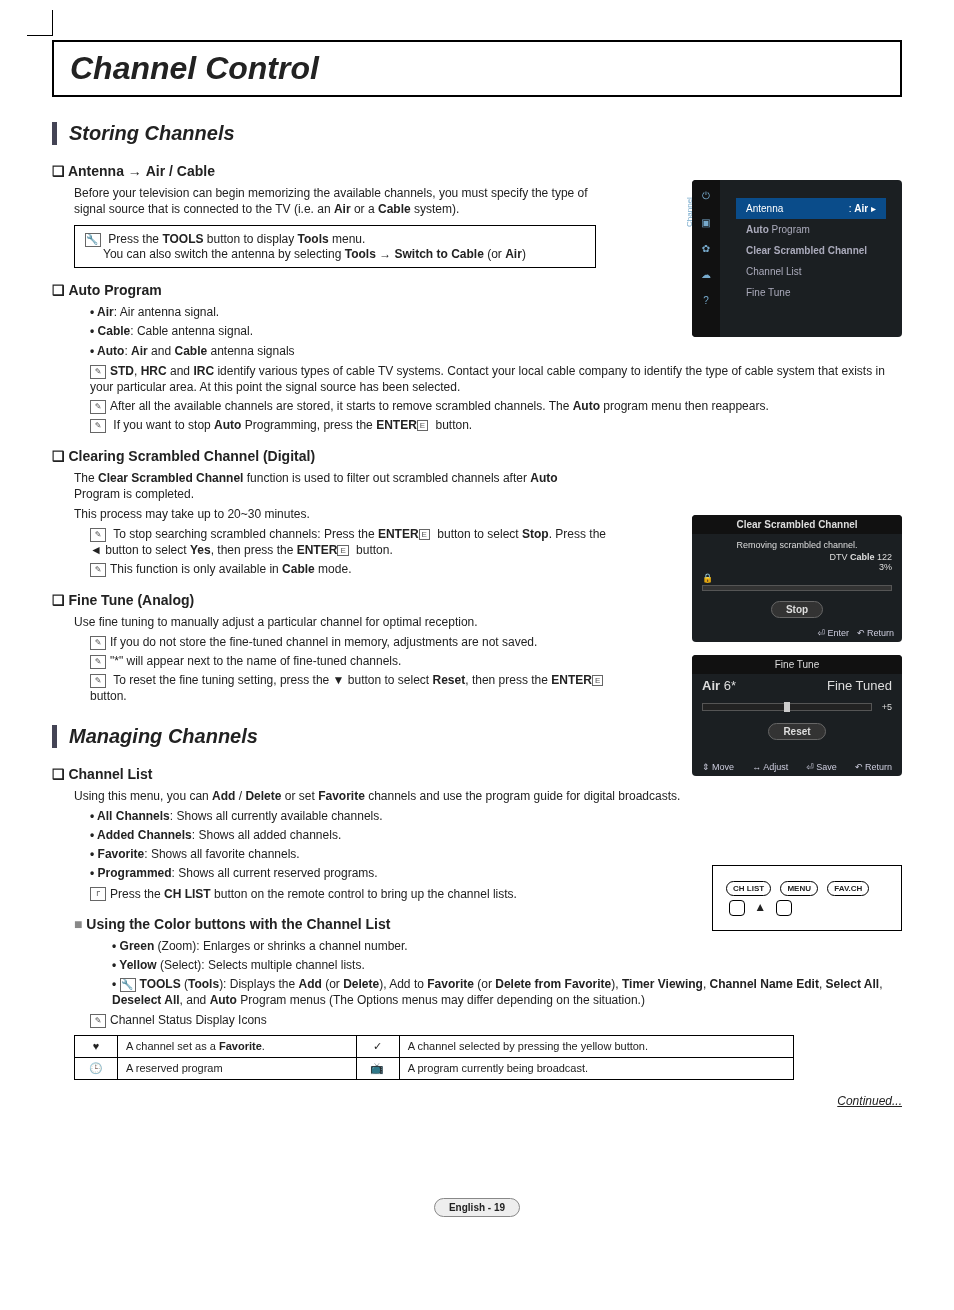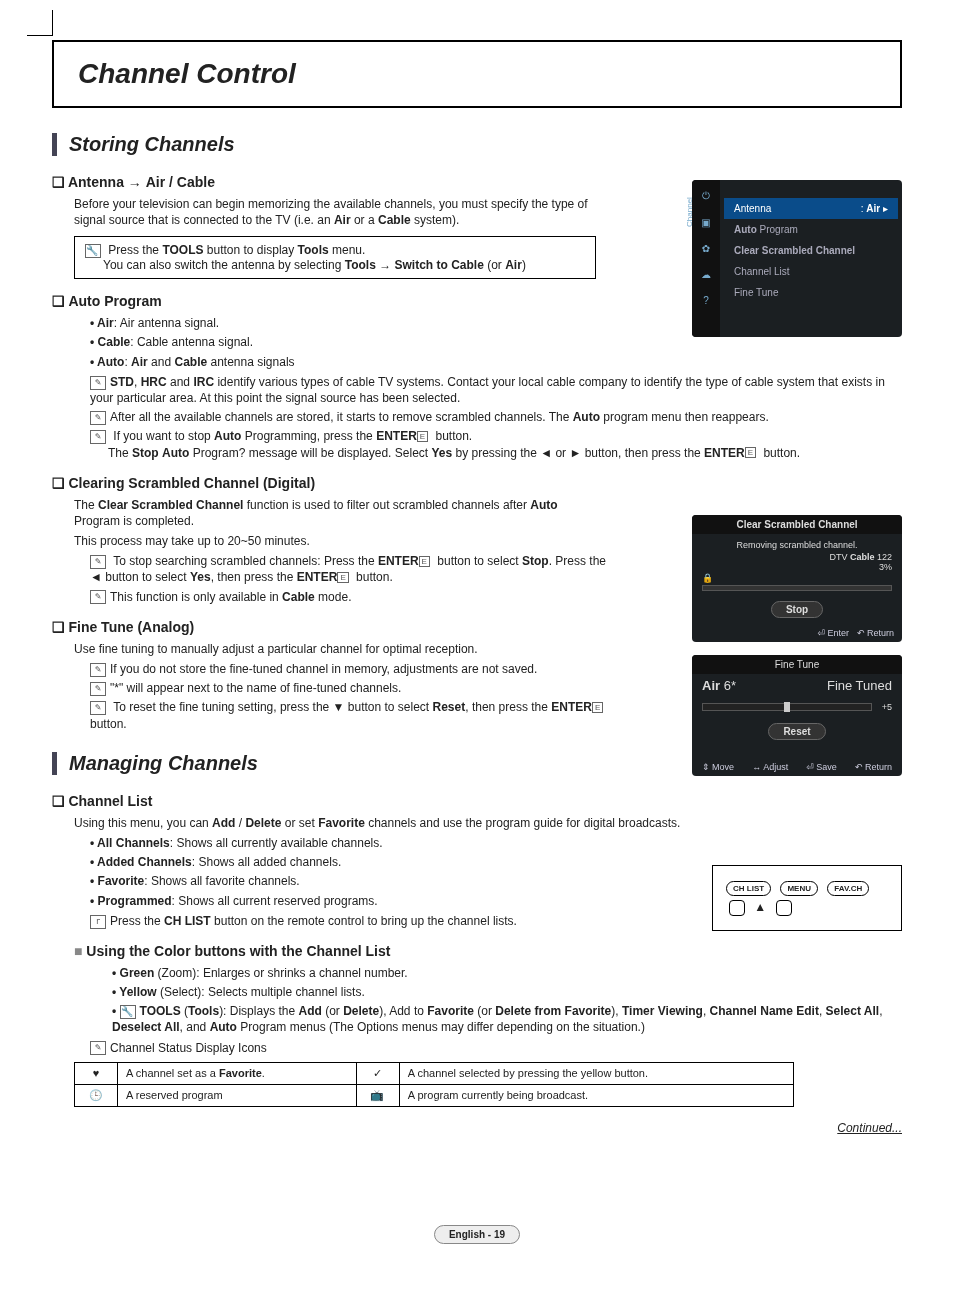--- a/index.html
+++ b/index.html
@@ -1,21 +1,21 @@
 <!DOCTYPE html>
 <html><head>
 <meta charset="utf-8">
 <style>
 body { font-family: Arial, Helvetica, sans-serif; font-size:12px; color:#222;
        margin:0; background:#fff; }
 .page { width:850px; margin:40px auto 20px; position:relative; }
 .crop-tl,.crop-bl-l{ position:absolute; }
 .crop-tl{ top:-30px; left:-25px; width:25px; height:25px; border-right:1px solid #000; border-bottom:1px solid #000;}
 .title-box { border:2px solid #000; padding:8px 16px; margin-bottom:25px;}
-.title-box h1 { margin:8px; font-size:28px; font-weight:bold; font-style:italic;}
+.title-box h1 { margin:0; font-size:32px; font-weight:bold; font-style:italic;}
 .section-h { border-left:5px solid #445; padding-left:12px; font-size:20px;
              font-weight:bold; font-style:italic; margin:20px 0 18px;}
 .sub-h { font-weight:bold; font-size:14px; margin:14px 0 6px;}
 .sub-h.sq::before{content:"❑ ";}
 .sub-h.bsq::before{content:"■ "; color:#888;}
 ul.plain{list-style:none; padding-left:22px; margin:4px 16px;}
 ul.plain>li{margin:3px 0; line-height:1.35;}
 .dot>li::before{content:"• "; font-weight:bold;}
 .body-p{margin:4px 0 4px 22px; line-height:1.35;}
 .tool-box{border:1px solid #000; margin:8px 0 6px 22px; padding:6px 10px; position:relative; max-width:500px;}
@@ -25,21 +25,21 @@
 .ic.note::after{content:"✎"; font-style:normal;}
 .ic.rem::after{content:"r"; font-family:monospace;}
 .ic.enter{border:none;width:auto;height:auto;}
 .ic.enter::after{content:"E"; border:1px solid #666; padding:0 2px;}
 
 .osd-col{position:absolute; right:0; width:210px;}
 .osd{background:#1b1f22; color:#ddd; border-radius:4px; overflow:hidden; font-size:10px; margin-bottom:18px;}
 .osd .menu{display:flex;}
 .osd .side{width:28px; background:#111; display:flex; flex-direction:column; align-items:center; padding-top:8px; gap:10px;}
 .osd .side span{width:16px;height:16px;display:flex;align-items:center;justify-content:center;color:#7ac;}
-.osd .items{flex:1; padding:4px 4px;}
+.osd .items{flex:1; padding:4px 16px;}
 .osd .items div{padding:5px 10px; color:#aab;}
 .osd .items div.sel{background:#0a4c8a; color:#fff; display:flex; justify-content:space-between;}
 .osd-title{background:#111;text-align:center;padding:4px 0;font-size:10px;color:#ddd;}
 .osd .bar{height:6px;background:#222;border:1px solid #555;margin:6px 10px;position:relative;}
 .osd .bar .thumb{position:absolute;top:-2px;left:48%;width:6px;height:10px;background:#ccc;}
 .osd .pill{background:#333;border:1px solid #666;border-radius:10px;padding:2px 14px;display:inline-block;color:#ddd;}
 .osd .legend{display:flex; justify-content:flex-end; gap:8px; padding:4px 8px; font-size:9px;color:#ccd;}
 .osd .legend span::before{content:"";}
 
 .remote{border:1px solid #000; padding:10px; text-align:left;}
@@ -110,21 +110,20 @@
 <ul class="plain dot">
   <li><b>Air</b>: Air antenna signal.</li>
   <li><b>Cable</b>: Cable antenna signal.</li>
   <li><b>Auto</b>: <b>Air</b> and <b>Cable</b> antenna signals</li>
 </ul>
 <ul class="plain">
   <li><span class="ic note"></span><span><b>STD</b>, <b>HRC</b> and <b>IRC</b> identify various types of cable TV systems. Contact your local cable company to identify the type of cable system that exists in your particular area. At this point the signal source has been selected.</span></li>
   <li><span class="ic note"></span><span>After all the available channels are stored, it starts to remove scrambled channels. The <b>Auto</b> program menu then reappears.</span></li>
   <li><span class="ic note"></span>
       <span>If you want to stop <b>Auto</b> Programming, press the <b>ENTER</b></span><span class="ic enter"></span><span> button.</span><br>
-      <span style="margin-left:18px;display:inline-block"><span>The <b>Stop</b> <b>Auto</b> Program? message will be displayed. Select <b>Yes</b> by pressing the ◄ or ► button, then press the <b>ENTER</b></span><span class="ic enter"></span><span> button.</span></span>
   </li>
 </ul>
 
 <div class="osd-col" style="top:475px;">
  <div class="osd">
    <div class="osd-title"><b>Clear Scrambled Channel</b></div>
    <div style="padding:6px 10px 2px;font-size:9px;text-align:center;">Removing scrambled channel.</div>
    <div style="text-align:right;padding:0 10px;font-size:9px;">
      <span>DTV <b>Cable</b> 122</span><br>
      <span>3%</span>
@@ -136,21 +135,21 @@
    </div>
    <div class="legend">
      <span>⏎ <span>Enter</span></span>
      <span>↶ <span>Return</span></span>
    </div>
  </div>
 </div>
 
 <div class="sub-h sq">Clearing Scrambled Channel (Digital)</div>
 <p class="body-p" style="max-width:520px">The <b>Clear Scrambled Channel</b> function is used to filter out scrambled channels after <b>Auto</b> Program is completed.</p>
-<p class="body-p" style="max-width:520px">This process may take up to 20~50 minutes.</p>
+<p class="body-p" style="max-width:520px">This process may take up to 20~30 minutes.</p>
 <ul class="plain" style="max-width:520px">
   <li><span class="ic note"></span>
       <span>To stop searching scrambled channels: Press the <b>ENTER</b></span><span class="ic enter"></span><span> button to select <b>Stop</b>. Press the ◄ button to select <b>Yes</b>, then press the <b>ENTER</b></span><span class="ic enter"></span><span> button.</span></li>
   <li><span class="ic note"></span><span>This function is only available in <b>Cable</b> mode.</span></li>
 </ul>
 
 <div class="osd-col" style="top:615px;">
  <div class="osd">
    <div class="osd-title">Fine Tune</div>
    <div style="display:flex;justify-content:space-between;padding:4px 10px;font-size:13px;">

